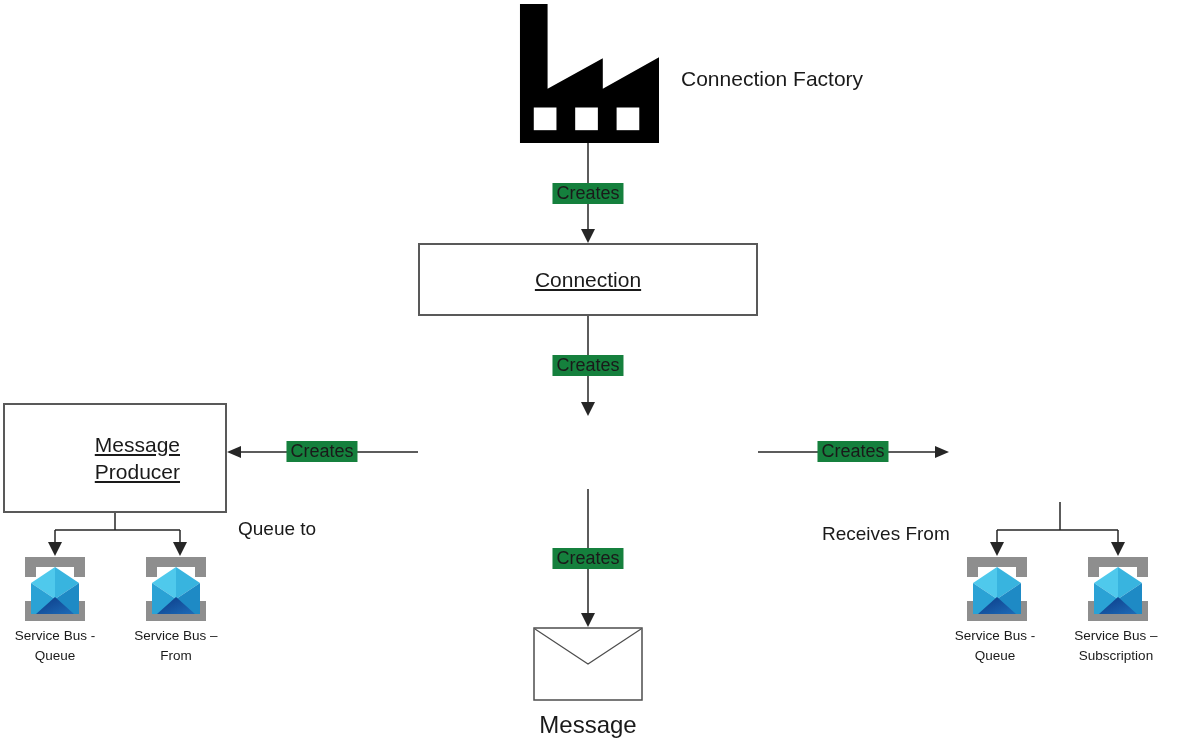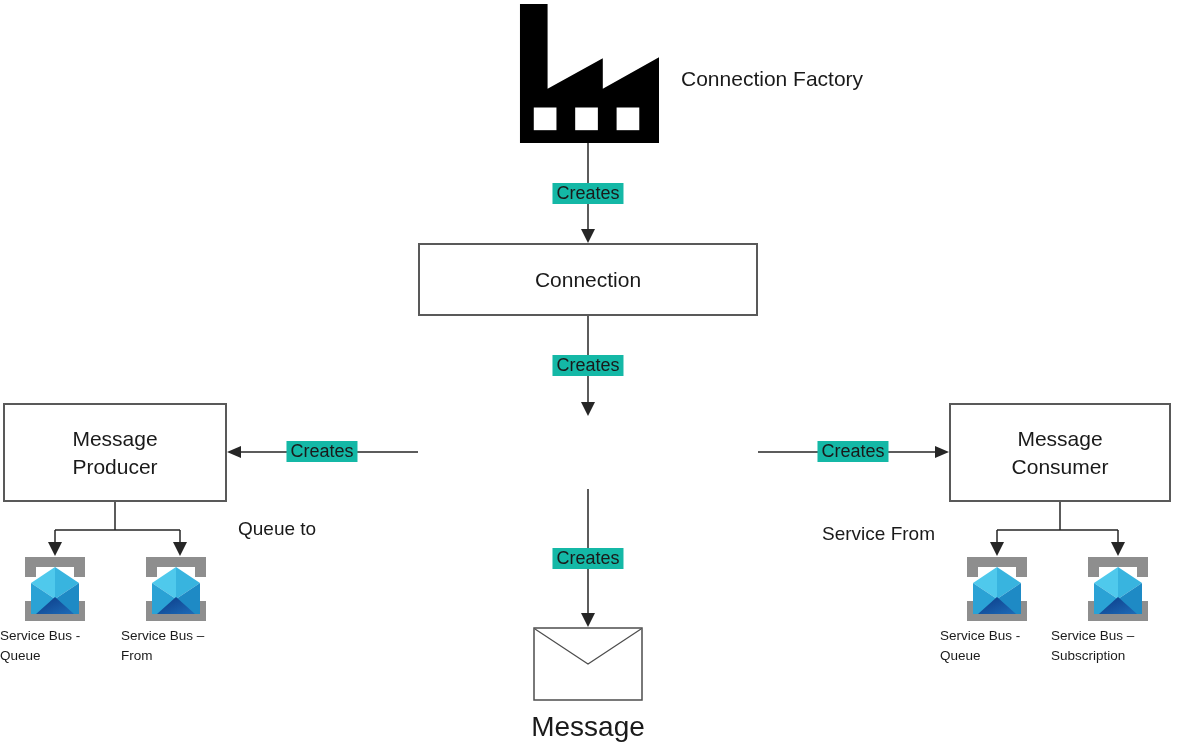--- a/index.html
+++ b/index.html
@@ -4,36 +4,36 @@
 <style>
   html,body{margin:0;padding:0;background:#ffffff;}
   .canvas{
     position:relative;width:1181px;height:755px;background:#ffffff;overflow:hidden;
     font-family:"Liberation Sans",sans-serif;color:#1a1a1a;border-radius:16px;
   }
   .overlay{position:absolute;left:0;top:0;z-index:0;}
   .box{
     position:absolute;z-index:2;background:#ffffff;border:2px solid #595959;
     display:flex;align-items:center;justify-content:center;
-    font-size:21px;line-height:1.3;text-align:center;box-sizing:border-box;
+    font-size:21px;line-height:1.3;text-align:right;box-sizing:border-box;text-decoration:underline;
   }
   .wrap{display:block;width:130px;}
   .lbl{position:absolute;z-index:2;white-space:nowrap;}
   .title{font-size:21px;}
   .elabel{
-    position:absolute;z-index:3;background:#14b8a6;padding:0 4px;
+    position:absolute;z-index:3;background:#15803d;padding:0 4px;
     font-size:18px;white-space:nowrap;transform:translateX(-50%);
   }
   .side{position:absolute;z-index:2;font-size:19px;white-space:nowrap;}
   .sb{position:absolute;z-index:2;}
   .sblabel{
-    position:absolute;z-index:2;font-size:13.5px;line-height:20px;text-align:left;
+    position:absolute;z-index:2;font-size:13.5px;line-height:20px;text-align:center;
   }
   .msglabel{
-    position:absolute;z-index:2;font-size:28px;transform:translateX(-50%);white-space:nowrap;
+    position:absolute;z-index:2;font-size:24px;transform:translateX(-50%);white-space:nowrap;
   }
   .factory{position:absolute;left:517px;top:2px;z-index:2;}
   .envelope{position:absolute;left:533px;top:627px;z-index:2;}
   .defs{position:absolute;width:0;height:0;overflow:hidden;}
 </style>
 </head>
 <body>
 
 <div class="canvas">
 
@@ -85,36 +85,33 @@
     <rect x="100" y="107" width="23" height="23" fill="#ffffff"></rect>
   </svg>
 
   <div class="lbl title" style="left:681px;top:67px">Connection Factory</div>
 
   <div class="box" style="left:418px;top:243px;width:340px;height:73px">
     <span>Connection</span>
   </div>
 
 
-  <div class="box" style="left:3px;top:403px;width:224px;height:99px">
+  <div class="box" style="left:3px;top:403px;width:224px;height:110px">
     <span class="wrap">Message Producer</span>
   </div>
 
-  <div class="box" style="left:949px;top:403px;width:222px;height:99px">
-    <span class="wrap">Message Consumer</span>
-  </div>
 
   <div class="elabel" style="left:588px;top:183px">Creates</div>
   <div class="elabel" style="left:588px;top:355px">Creates</div>
   <div class="elabel" style="left:322px;top:441px">Creates</div>
   <div class="elabel" style="left:853px;top:441px">Creates</div>
   <div class="elabel" style="left:588px;top:548px">Creates</div>
 
   <div class="side" style="left:238px;top:518px">Queue to</div>
-  <div class="side" style="left:822px;top:523px">Service From</div>
+  <div class="side" style="left:822px;top:523px">Receives From</div>
 
   <svg class="sb" style="left:22px;top:555px" width="66" height="68" viewBox="0 0 66 68">
       <use href="#sb-sym"></use>
     </svg>
   <svg class="sb" style="left:143px;top:555px" width="66" height="68" viewBox="0 0 66 68">
       <use href="#sb-sym"></use>
     </svg>
   <svg class="sb" style="left:964px;top:555px" width="66" height="68" viewBox="0 0 66 68">
       <use href="#sb-sym"></use>
     </svg>

